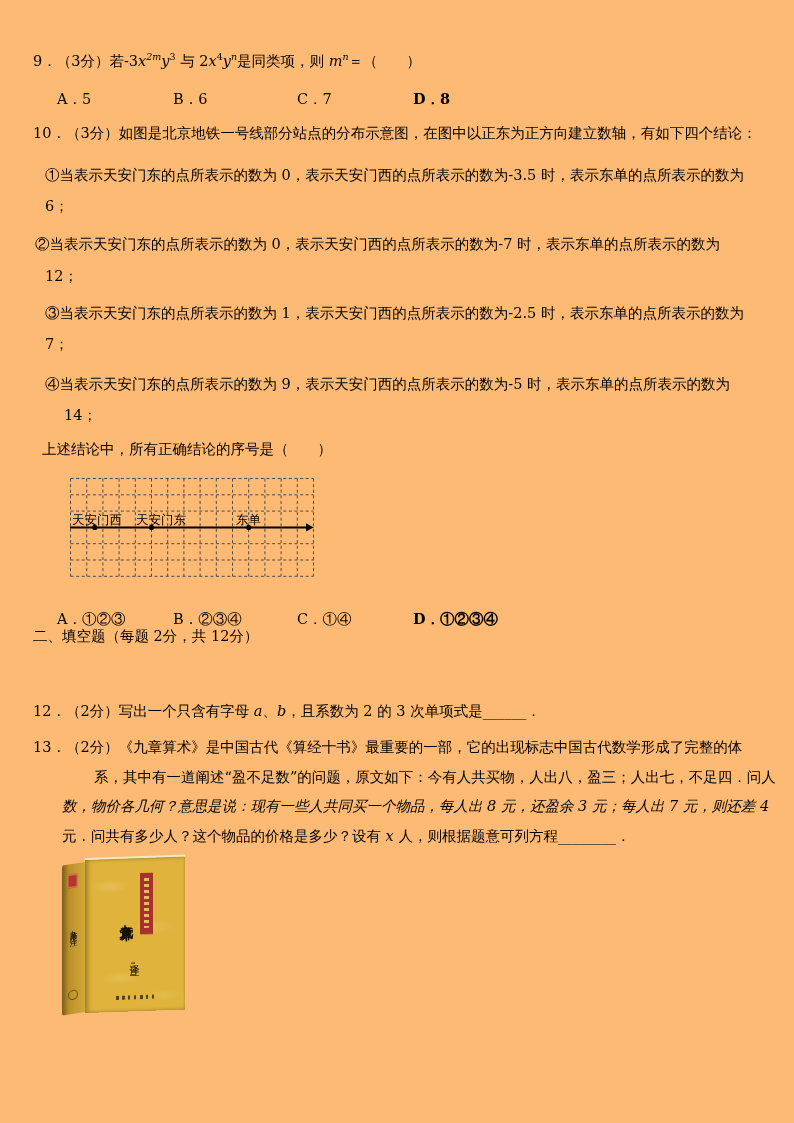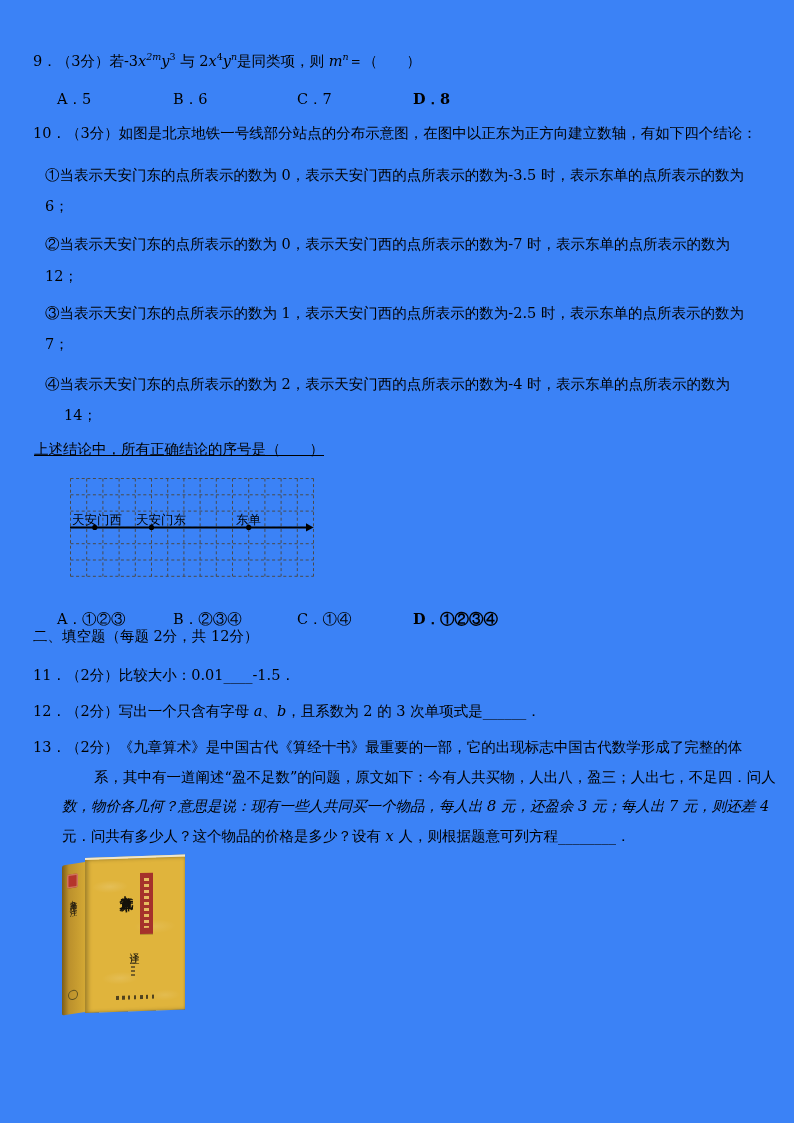--- a/index.html
+++ b/index.html
@@ -1,36 +1,36 @@
 <!DOCTYPE html>
 <html><head>
 <meta charset="utf-8">
 <style>
   html,body{margin:0;padding:0;background:#fff;}
-  .page{position:relative;width:794px;height:1123px;background:#3b82f6;overflow:hidden;
-        font-family:"DejaVu Serif","Liberation Serif",serif;font-size:14.5px;color:#000;}
+  .page{position:relative;width:794px;height:1123px;background:#fdba74;overflow:hidden;
+        font-family:"DejaVu Serif","Liberation Serif",serif;font-size:14.5px;color:#000;text-align:center;}
   .abs{position:absolute;white-space:nowrap;line-height:18px;}
   sup{font-size:9.5px;line-height:0;}
   .var{font-style:italic;}
   
   #q9{left:33px;top:52px;}
   .optrow{position:absolute;left:0;width:629px;height:20px;}
   #q9opts{top:90px;}
   #q10opts{top:610px;}
   .opt{position:absolute;white-space:nowrap;}
   .opt:nth-child(1){left:57px;}
   .opt:nth-child(2){left:173px;}
   .opt:nth-child(3){left:297px;}
   .opt:nth-child(4){left:413px;font-weight:bold;}
   #q10{left:33px;top:124px;}
   #c1a{left:45px;top:166px;} #c1b{left:45px;top:197px;}
-  #c2a{left:45px;top:235px;} #c2b{left:45px;top:267px;}
+  #c2a{left:35px;top:235px;} #c2b{left:45px;top:267px;}
   #c3a{left:45px;top:304px;} #c3b{left:45px;top:335px;}
   #c4a{left:45px;top:375px;} #c4b{left:45px;top:406px;margin-left:19px;}
-  #closing{left:34px;top:440px;text-decoration:underline;}
+  #closing{left:42px;top:440px;}
   #figure{left:70px;top:478px;}
   #figure .gl{stroke:#4a4a4a;stroke-width:1;stroke-dasharray:3 2.6;fill:none;}
   #figure .axis{stroke:#000;stroke-width:2;}
   #figure .flabel{font-family:"DejaVu Serif","Liberation Serif",serif;font-size:12.5px;fill:#000;}
   #figure circle{fill:#000;}
   #figure polygon{fill:#000;}
   #sec2{left:33px;top:627px;}
   #q11{left:33px;top:666px;}
   #q12{left:33px;top:702px;}
   #q13l1{left:33px;top:738px;}
@@ -85,21 +85,21 @@
   </div>
 
   <div class="abs" id="q10">10．（3分）如图是北京地铁一号线部分站点的分布示意图，在图中以正东为正方向建立数轴，有如下四个结论：</div>
 
   <div class="abs" id="c1a">①当表示天安门东的点所表示的数为 0，表示天安门西的点所表示的数为-3.5 时，表示东单的点所表示的数为</div>
   <div class="abs" id="c1b">6；</div>
   <div class="abs" id="c2a">②当表示天安门东的点所表示的数为 0，表示天安门西的点所表示的数为-7 时，表示东单的点所表示的数为</div>
   <div class="abs" id="c2b">12；</div>
   <div class="abs" id="c3a">③当表示天安门东的点所表示的数为 1，表示天安门西的点所表示的数为-2.5 时，表示东单的点所表示的数为</div>
   <div class="abs" id="c3b">7；</div>
-  <div class="abs" id="c4a">④当表示天安门东的点所表示的数为 2，表示天安门西的点所表示的数为-4 时，表示东单的点所表示的数为</div>
+  <div class="abs" id="c4a">④当表示天安门东的点所表示的数为 9，表示天安门西的点所表示的数为-5 时，表示东单的点所表示的数为</div>
   <div class="abs" id="c4b">14；</div>
 
   <div class="abs" id="closing">上述结论中，所有正确结论的序号是（　　）</div>
 
   <svg class="abs" id="figure" width="244" height="99" viewBox="0 0 244 99">
       <line x1="0.5" y1="0.5" x2="0.5" y2="98.30000000000001" class="gl"></line>
       <line x1="16.7" y1="0.5" x2="16.7" y2="98.30000000000001" class="gl"></line>
       <line x1="32.9" y1="0.5" x2="32.9" y2="98.30000000000001" class="gl"></line>
       <line x1="49.099999999999994" y1="0.5" x2="49.099999999999994" y2="98.30000000000001" class="gl"></line>
       <line x1="65.3" y1="0.5" x2="65.3" y2="98.30000000000001" class="gl"></line>
@@ -133,21 +133,20 @@
 
   <div class="optrow" id="q10opts">
     <span class="opt">A．①②③</span>
     <span class="opt">B．②③④</span>
     <span class="opt">C．①④</span>
     <span class="opt">D．①②③④</span>
   </div>
 
   <div class="abs" id="sec2">二、填空题（每题 2分，共 12分）</div>
 
-  <div class="abs" id="q11"><span>11．（2分）比较大小：0.01</span><span>____</span><span>-1.5．</span></div>
   <div class="abs" id="q12"><span>12．（2分）写出一个只含有字母 </span><span class="var">a</span><span>、</span><span class="var">b</span><span>，且系数为 2 的 3 次单项式是</span><span>______</span><span>．</span></div>
 
   <div class="abs" id="q13l1"><span>13．（2分）《九章算术》是中国古代《算经十书》最重要的一部，它的出现标志中国古代数学形成了完整的体</span></div>
   <div class="abs" id="q13l2"><span>系，其中有一道阐述“盈不足数”的问题，原文如下：今有人共买物，人出八，盈三；人出七，不足四．问人</span></div>
   <div class="abs" id="q13l3"><span>数，物价各几何？意思是说：现有一些人共同买一个物品，每人出 8 元，还盈余 3 元；每人出 7 元，则还差 4</span></div>
   <div class="abs" id="q13l4"><span>元．问共有多少人？这个物品的价格是多少？设有 </span><span class="var">x</span><span> 人，则根据题意可列方程</span><span>________</span><span>．</span></div>
 
   <div class="book">
     <div class="spine">
       <div class="seal"></div>

